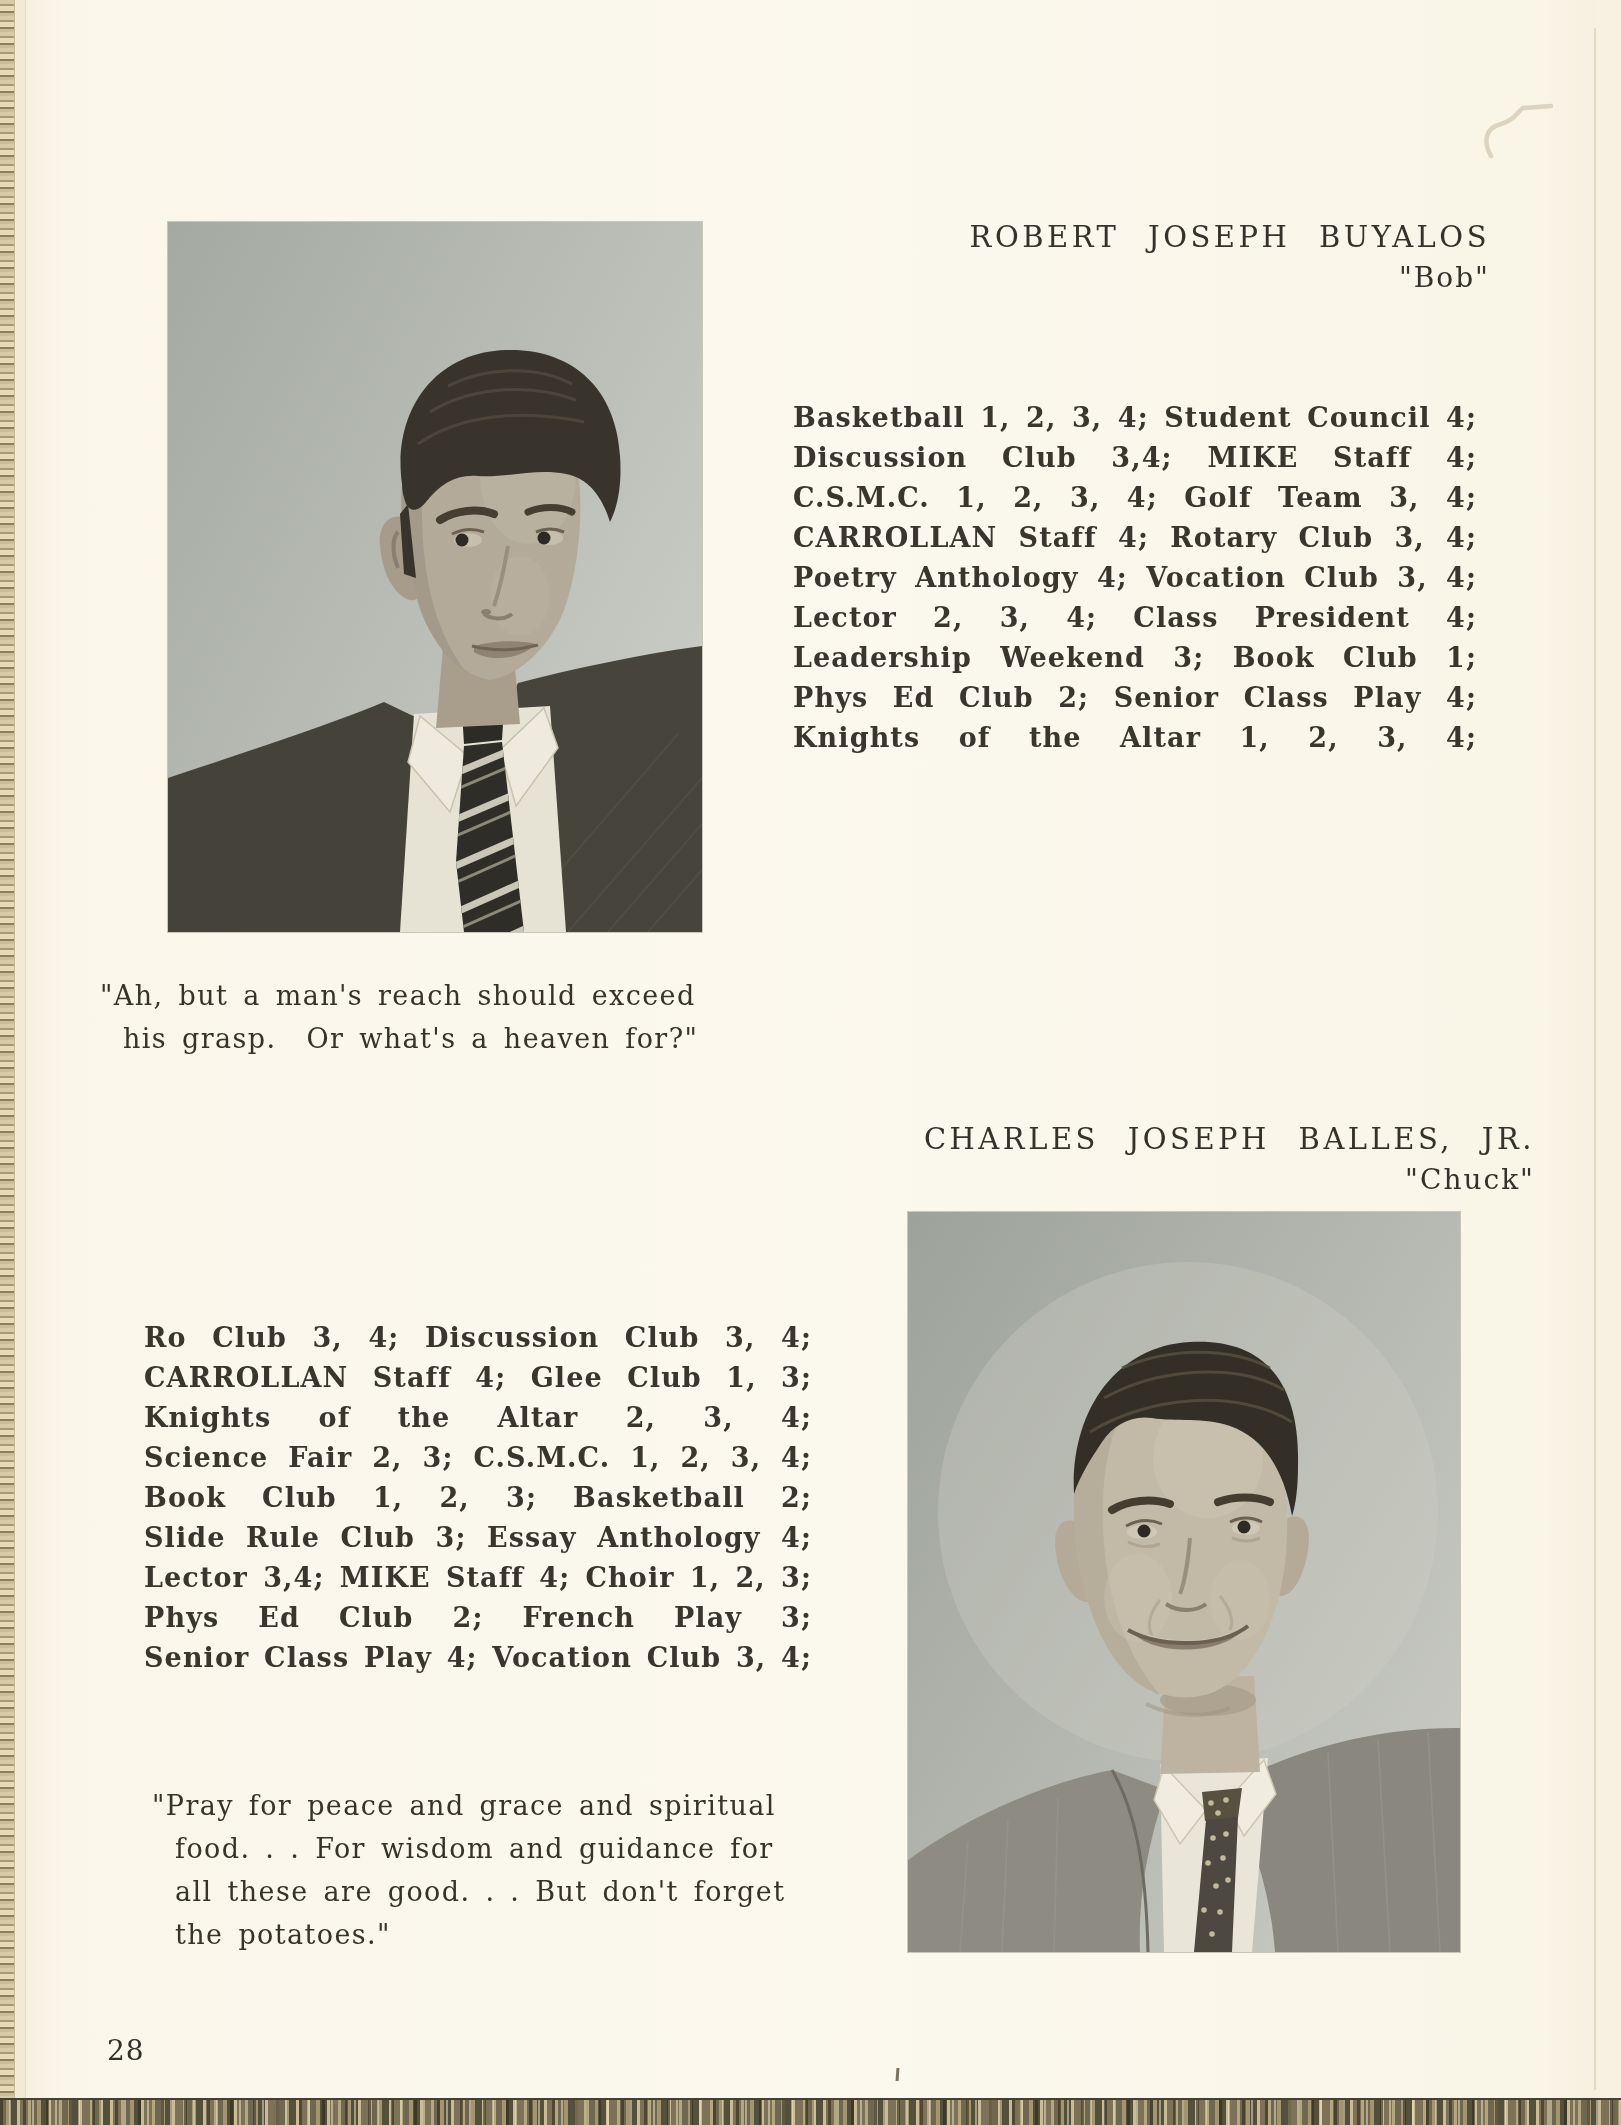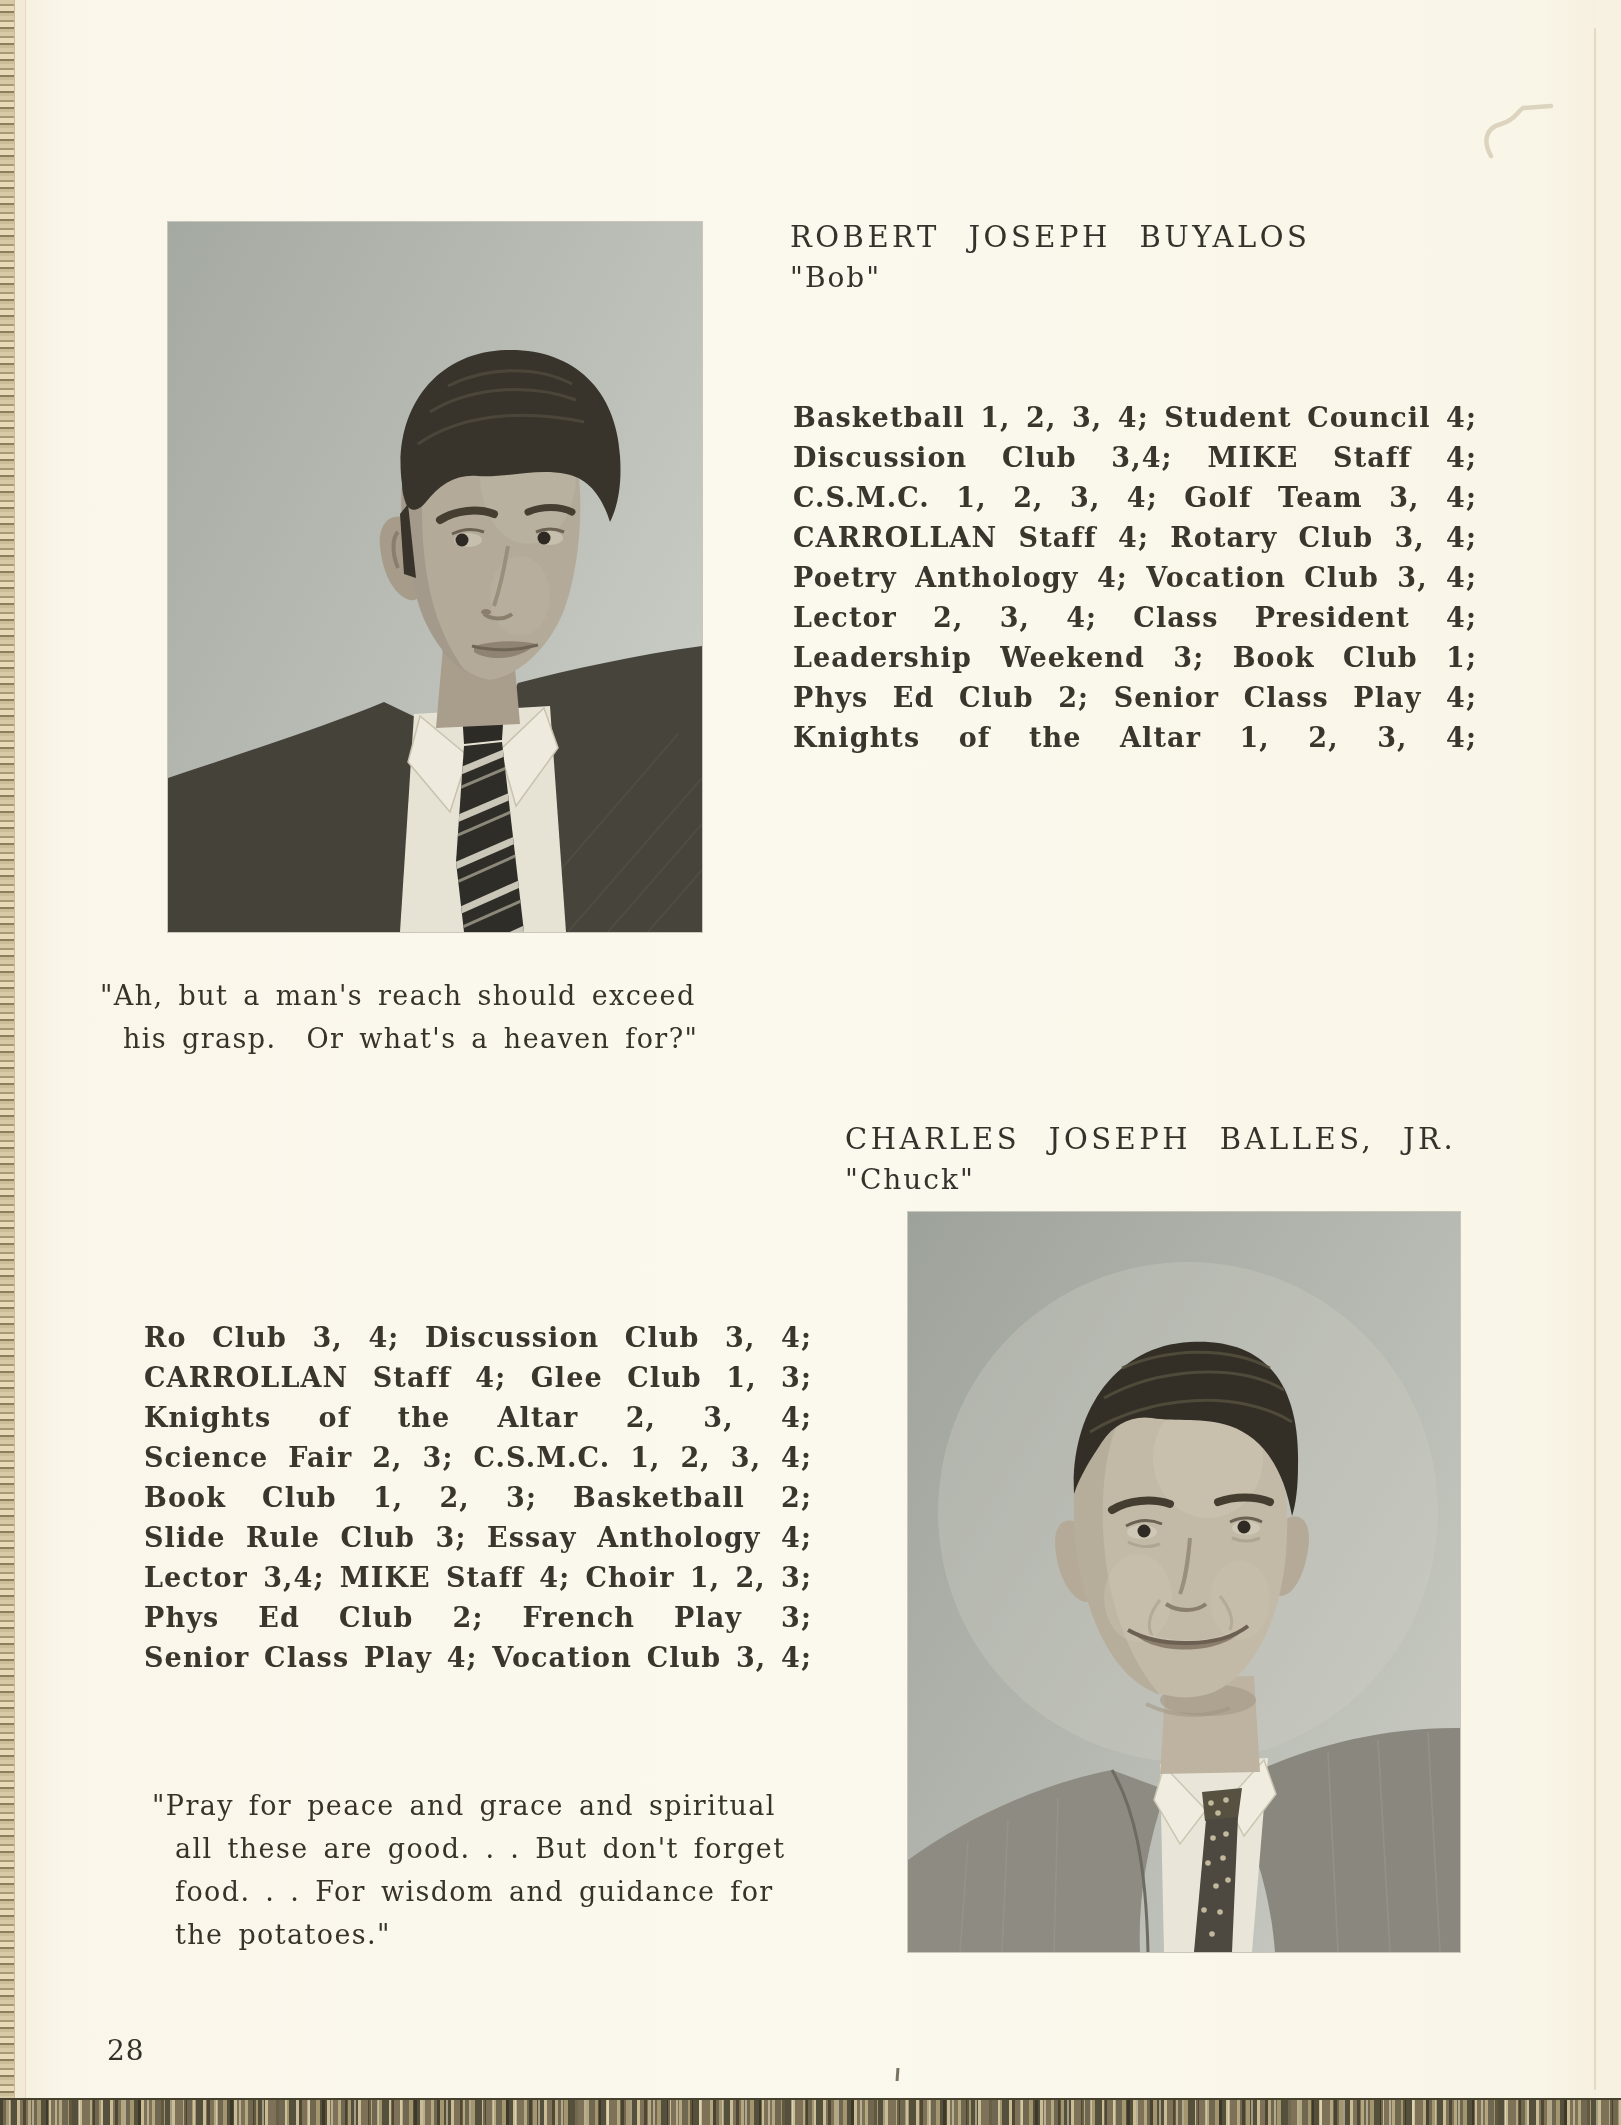--- a/index.html
+++ b/index.html
@@ -24,21 +24,21 @@
       repeating-linear-gradient(90deg,#6f6750 0 6px,#a3966f 6px 10px,#55503c 10px 17px,#c9bb94 17px 20px,#7d7257 20px 28px,#b4a67e 28px 31px);
     border-top:2px solid #453f2e;
   }
   .right-margin{left:1597px;top:0;width:24px;height:2125px;background:#f6f1e0;}
   .right-edge-line{left:1594px;top:28px;width:2px;height:2062px;background:#ddd5bb;border-radius:2px;opacity:.85;}
   .tick-mark{left:896px;top:2068px;width:3px;height:13px;background:#57503c;transform:rotate(4deg);opacity:.8;}
   
   .photo{box-shadow:0 0 0 1px rgba(90,85,70,.3);}
   .photo svg{display:block;width:100%;height:100%;}
   
-  .name-block{text-align:left;}
+  .name-block{text-align:right;}
   .student-name{
     font-size:29px;letter-spacing:3.5px;word-spacing:16px;color:#35322b;
     white-space:nowrap;
   }
   .student-nickname{font-size:28px;letter-spacing:2px;margin-top:7px;color:#35322b;}
   .act-line{
     font-size:27px;letter-spacing:1.1px;word-spacing:3px;line-height:40px;height:40px;
     text-align:justify;text-align-last:justify;color:#3a362e;font-weight:bold;
   }
   .quote-line{
@@ -262,20 +262,20 @@
     <div class="act-line">Science Fair 2, 3; C.S.M.C. 1, 2, 3, 4;</div>
     <div class="act-line">Book Club 1, 2, 3; Basketball 2;</div>
     <div class="act-line">Slide Rule Club 3; Essay Anthology 4;</div>
     <div class="act-line">Lector 3,4; MIKE Staff 4; Choir 1, 2, 3;</div>
     <div class="act-line">Phys Ed Club 2; French Play 3;</div>
     <div class="act-line">Senior Class Play 4; Vocation Club 3, 4;</div>
   </div>
 
   <div class="abs" style="left:152px;top:1784px;width:690px;">
     <div class="quote-line">"Pray for peace and grace and spiritual</div>
+    <div class="quote-line indented">food. . . For wisdom and guidance for</div>
     <div class="quote-line indented">all these are good. . . But don't forget</div>
-    <div class="quote-line indented">food. . . For wisdom and guidance for</div>
     <div class="quote-line indented">the potatoes."</div>
   </div>
 
   <div class="abs page-number" style="left:84px;top:2034px;">28</div>
 
 </div>
 
 </body></html>

